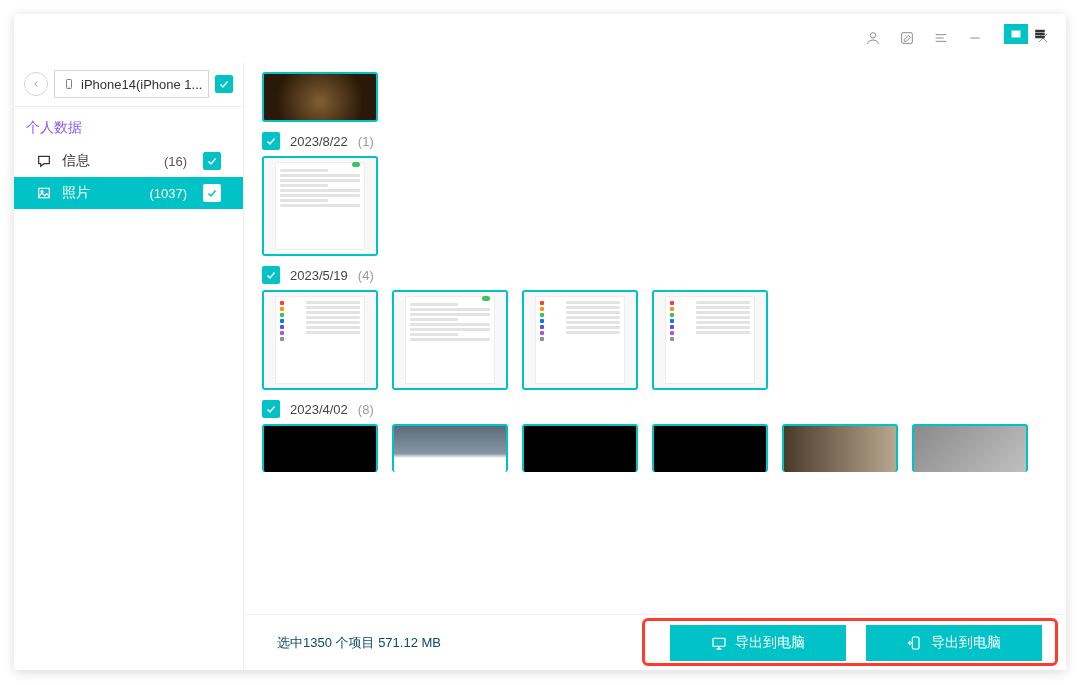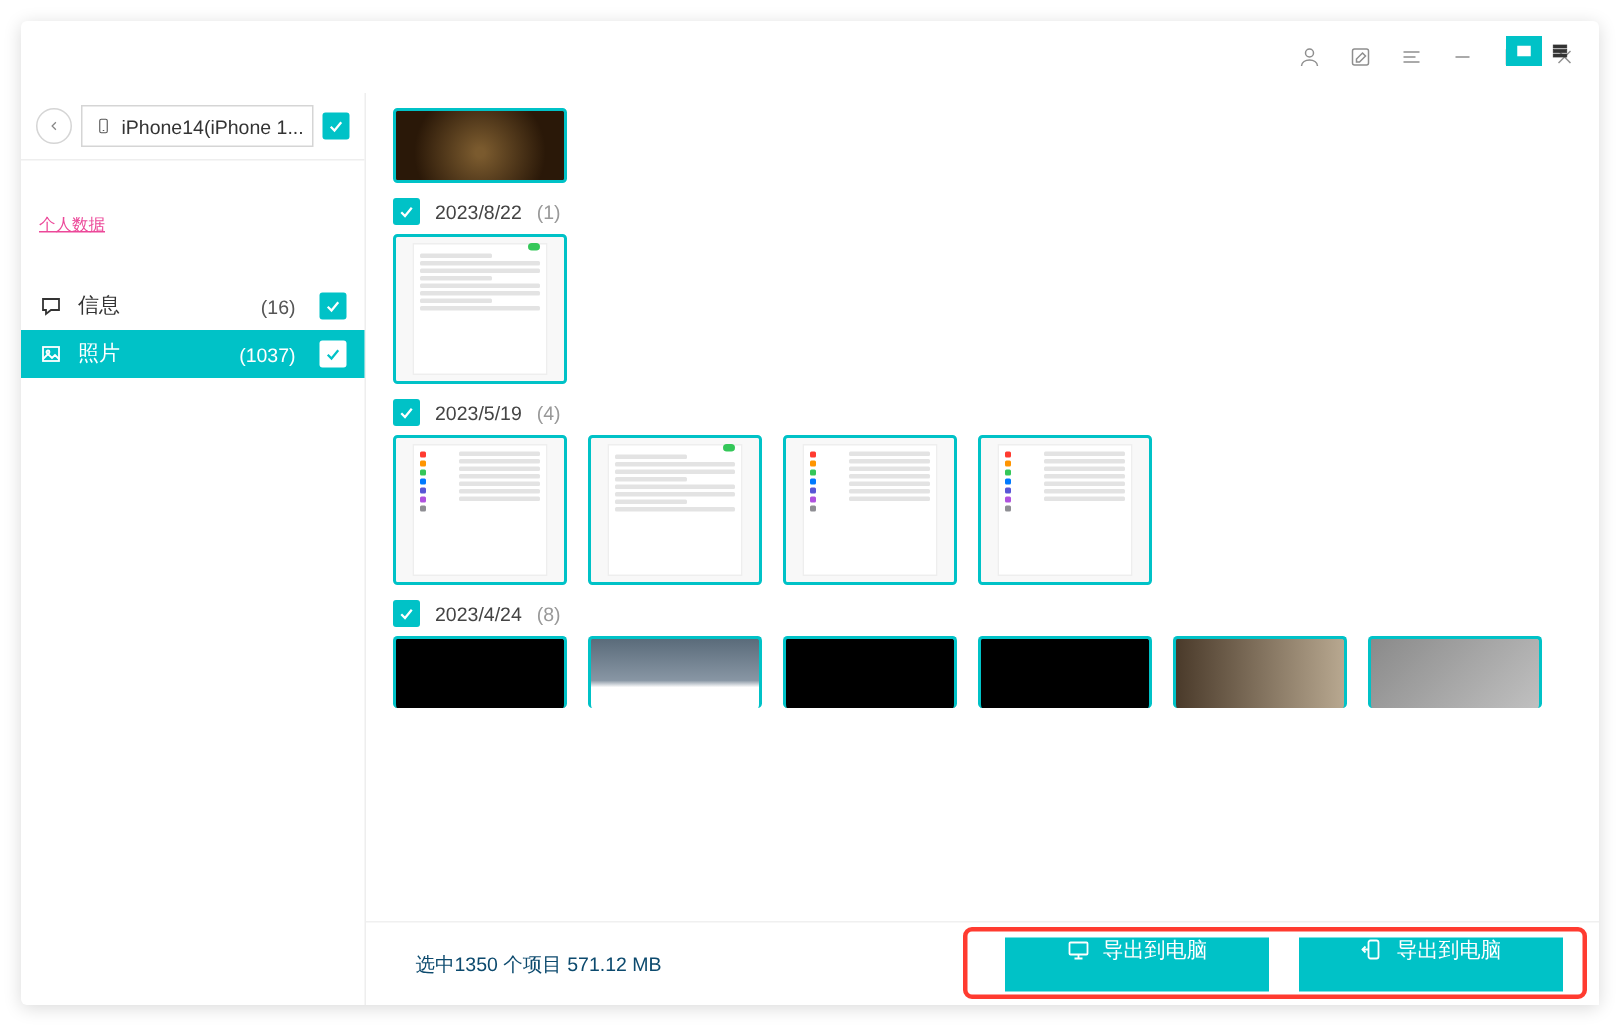--- a/index.html
+++ b/index.html
@@ -22,21 +22,21 @@
   justify-content: flex-end;
   align-items: center;
   padding: 0 14px;
   gap: 16px;
 }
 .title-bar .icn { width: 16px; height: 16px; stroke: #8e8e8e; fill:none; stroke-width:1.5; cursor:pointer; }
 .title-bar .icn-box { width:18px; height:18px; display:flex; align-items:center; justify-content:center; }
 
 .content { flex:1; display:flex; position:relative; }
 
-.sidebar { width: 230px; border-right: 1px solid #eee; display:flex; flex-direction:column;gap:23px; }
+.sidebar { width: 230px; border-right: 1px solid #eee; display:flex; flex-direction:column; }
 .device-row {
   display:flex; align-items:center; gap:6px;
   padding: 8px 10px;
   border-bottom:1px solid #eee;
 }
 .back-btn {
   width:24px; height:24px; border:1px solid #d5d5d5; border-radius:50%;
   display:flex; align-items:center; justify-content:center; cursor:pointer;
 }
 .back-btn svg { width:10px; height:10px; stroke:#888; fill:none; stroke-width:2; }
@@ -45,25 +45,25 @@
   border:1px solid #d5d5d5; height:28px; padding:0 8px;
   font-size:13px; color:#333; overflow:hidden; white-space:nowrap;
 }
 .device-chip svg { width:12px; height:16px; stroke:#555; fill:none; stroke-width:1.5; flex-shrink:0; }
 .cbx {
   width:18px; height:18px; background:#00c2c7; border-radius:2px;
   display:flex; align-items:center; justify-content:center; cursor:pointer; flex-shrink:0;
 }
 .cbx svg { width:12px; height:12px; stroke:#fff; stroke-width:3; fill:none; }
 
-.section-label { font-size:11px; color:#ec4899; padding:12px 12px 8px;text-decoration:underline; }
+.section-label { font-size:14px; color:#8b5cf6; padding:12px 12px 8px; }
 
 .nav-item {
   display:flex; align-items:center; gap:10px;
-  padding: 7px 12px; font-size:14px; color:#333; cursor:pointer;
+  padding: 7px 22px; font-size:14px; color:#333; cursor:pointer;
 }
 .nav-item .nv-icon { width:16px; height:16px; flex-shrink:0; }
 .nav-item .nv-icon svg { width:16px; height:16px; stroke:#333; fill:none; stroke-width:1.8; }
 .nav-item .label { flex:1; }
 .nav-item .count { font-size:13px; color:#555; margin-right:6px; }
 .nav-item.active { background:#00c2c7; color:#fff; }
 .nav-item.active .count { color:#fff; }
 .nav-item.active .nv-icon svg { stroke:#fff; }
 .nav-item.active .cbx { background:#fff; }
 .nav-item.active .cbx svg { stroke:#00c2c7; }
@@ -119,21 +119,21 @@
 .bottom-bar {
   position:absolute; bottom:0; left:0; right:0;
   height:56px; background:#fff;
   display:flex; align-items:center; padding:0 18px;
   border-top:1px solid #f0f0f0;
 }
 .status-text { flex:1; font-size:13px; color:#0c4a6e;margin-left:15px; }
 .action-buttons { display:flex; gap:20px; padding-right:6px; }
 .act-btn {
   width:176px; height:36px; background:#00c2c7; color:#fff;
-  display:flex; align-items:flex-start; justify-content:center; gap:8px;
+  display:flex; align-items:center; justify-content:center; gap:8px;
   font-size:14px; cursor:pointer; border:none;
 }
 .act-btn svg { width:16px; height:16px; stroke:#fff; fill:none; stroke-width:1.8; }
 
 .red-highlight {
   position:absolute; bottom:4px; right:8px;
   width:416px; height:48px;
   border:3px solid #ff3b30; border-radius:6px;
   pointer-events:none;
 }
@@ -373,21 +373,21 @@
                 </div>
               </div>
             </div>
           </div>
           <div class="group-head">
             <span class="cbx">
               <svg viewBox="0 0 24 24">
                 <polyline points="5 13 10 18 19 7"></polyline>
               </svg>
             </span>
-            <span>2023/4/24</span>
+            <span>2023/4/02</span>
             <span class="cnt">(8)</span>
           </div>
           <div class="thumb-row">
             <div class="thumb wide black" style="height: 48px; border-bottom: none;"></div>
             <div class="thumb wide sky" style="height: 48px; border-bottom: none;"></div>
             <div class="thumb wide black" style="height: 48px; border-bottom: none;"></div>
             <div class="thumb wide black" style="height: 48px; border-bottom: none;"></div>
             <div class="thumb wide brown-grad" style="height: 48px; border-bottom: none;"></div>
             <div class="thumb wide gray-grad" style="height: 48px; border-bottom: none;"></div>
           </div>

